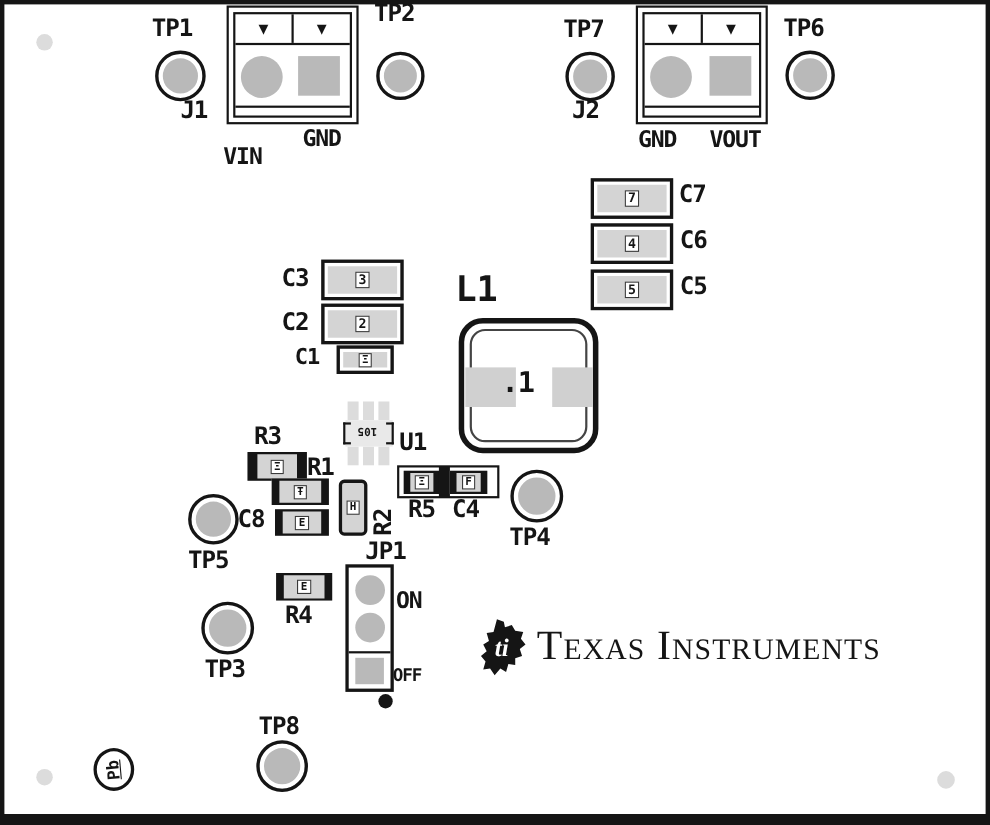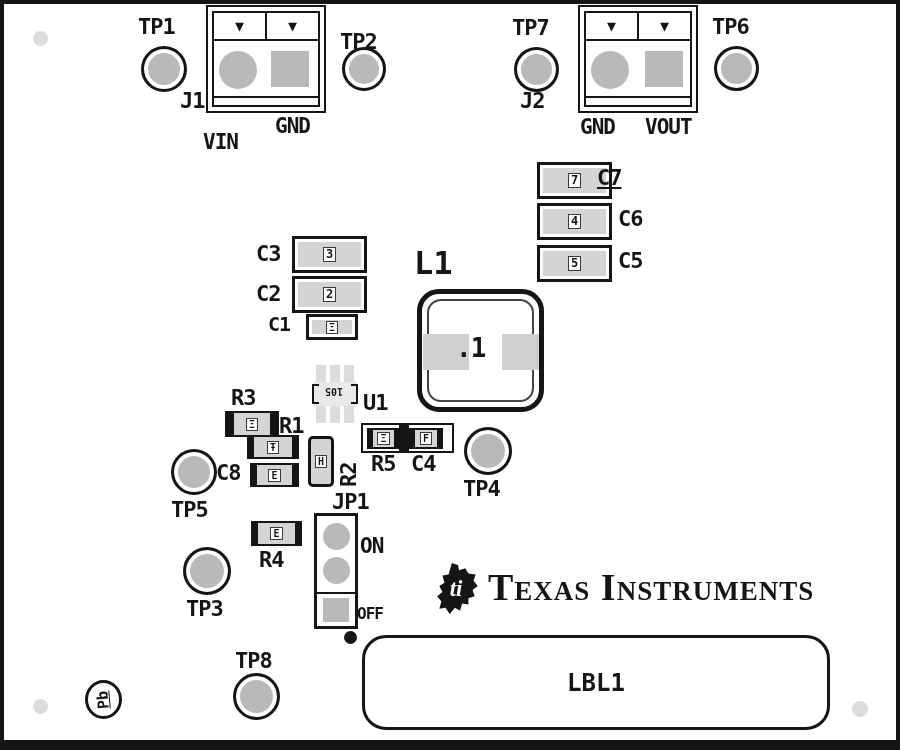--- a/index.html
+++ b/index.html
@@ -35,21 +35,21 @@
   .jp1{position:absolute;border:3px solid #151515;box-sizing:border-box;background:#fff;}
   .jp1 .pc{position:absolute;width:27px;height:27px;border-radius:50%;background:#b9b9b9;left:6px;}
   .jp1 .divline{position:absolute;left:0;right:0;border-top:2px solid #151515;}
   .jp1 .sq{position:absolute;width:26px;height:24px;background:#b9b9b9;left:6px;}
   .pb{position:absolute;border:3px solid #151515;border-radius:50%;box-sizing:border-box;
       display:flex;align-items:center;justify-content:center;}
   .pb span{transform:rotate(-95deg);font-size:15px;font-weight:bold;text-decoration:underline;}
   .lblbox{position:absolute;border:3px solid #151515;border-radius:24px;box-sizing:border-box;
           display:flex;align-items:center;justify-content:center;font-size:24px;font-weight:bold;letter-spacing:0;}
   .brand{position:absolute;font-family:"Liberation Serif",serif;font-variant:small-caps;
-         font-weight:bold;font-size:38px;letter-spacing:1px;white-space:nowrap;}
+         font-weight:normal;font-size:38px;letter-spacing:1px;white-space:nowrap;}
   .boardid{position:absolute;font-weight:bold;font-size:26px;letter-spacing:4px;white-space:nowrap;}
   .rot-ccw{writing-mode:vertical-rl;transform:rotate(180deg);}
   .blackdot{position:absolute;border-radius:50%;background:#151515;}
 </style>
 </head>
 <body>
 
 <div class="board">
   <div class="frame"></div>
   <div class="bbar"></div>
@@ -65,25 +65,25 @@
     <div class="conn-inner">
       <div class="conn-head">
         <div class="conn-cell">▼</div>
         <div class="conn-cell">▼</div>
       </div>
       <div class="pad-circle" style="left:5px;top:38px;width:38px;height:38px;"></div>
       <div class="pad-square" style="left:57px;top:38px;width:38px;height:36px;"></div>
       <div class="conn-foot"></div>
     </div>
   </div>
-  <div class="lbl" style="left:180px;top:88px;">J1</div>
+  <div class="lbl" style="left:164px;top:88px;">J1</div>
   <div class="lbl" style="left:203px;top:114px;font-size:21px;margin-top:16px;">VIN</div>
   <div class="lbl" style="left:275px;top:114px;font-size:21px;">GND</div>
 
-  <div class="lbl" style="left:340px;top:29px;text-align:center;">TP2</div>
+  <div class="lbl" style="left:340px;top:0;text-align:center;">TP2</div>
   <div class="tp" style="left:342px;top:47px;width:44px;height:44px;"></div>
 
   <div class="lbl" style="left:512px;top:15px;">TP7</div>
   <div class="tp" style="left:514px;top:47px;width:45px;height:45px;"></div>
 
   <div class="conn" style="left:578px;top:5px;width:120px;height:108px;">
     <div class="conn-inner">
       <div class="conn-head">
         <div class="conn-cell">▼</div>
         <div class="conn-cell">▼</div>
@@ -96,21 +96,21 @@
   <div class="lbl" style="left:520px;top:88px;">J2</div>
   <div class="lbl" style="left:580px;top:115px;font-size:21px;">GND</div>
   <div class="lbl" style="left:645px;top:115px;font-size:21px;">VOUT</div>
 
   <div class="lbl" style="left:712px;top:14px;">TP6</div>
   <div class="tp" style="left:714px;top:46px;width:45px;height:45px;"></div>
 
   <div class="cap" style="left:537px;top:162px;width:75px;height:37px;">
     <span class="mk">7</span>
   </div>
-  <div class="lbl" style="left:597px;top:165px;text-decoration:underline;">C7</div>
+  <div class="lbl" style="left:617px;top:165px;">C7</div>
 
   <div class="cap" style="left:537px;top:203px;width:75px;height:37px;">
     <span class="mk">4</span>
   </div>
   <div class="lbl" style="left:618px;top:206px;">C6</div>
 
   <div class="cap" style="left:537px;top:245px;width:75px;height:37px;">
     <span class="mk">5</span>
   </div>
   <div class="lbl" style="left:618px;top:248px;">C5</div>
@@ -214,16 +214,13 @@
   </div>
   <div class="brand" style="left:488px;top:565px;">Texas Instruments</div>
 
   <div class="lbl" style="left:235px;top:648px;">TP8</div>
   <div class="tp" style="left:233px;top:673px;width:47px;height:47px;"></div>
 
   <div class="pb" style="left:85px;top:680px;width:37px;height:39px;">
     <span>Pb</span>
   </div>
 
-  <div class="lblbox" style="left:362px;top:635px;width:468px;height:95px;">
-    <span>LBL1</span>
-  </div>
 </div>
 
 </body></html>

